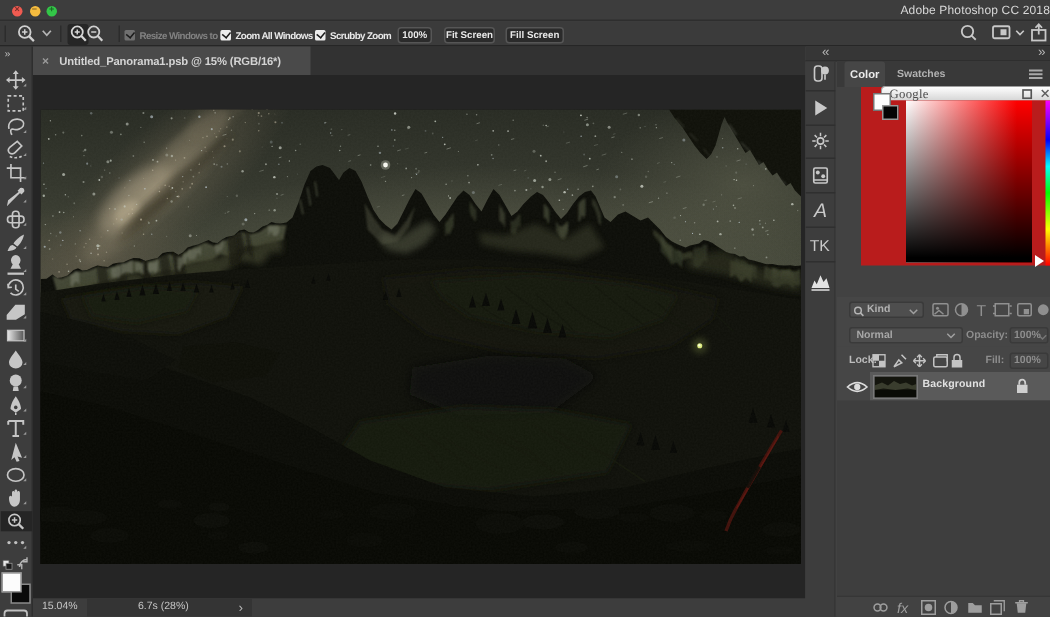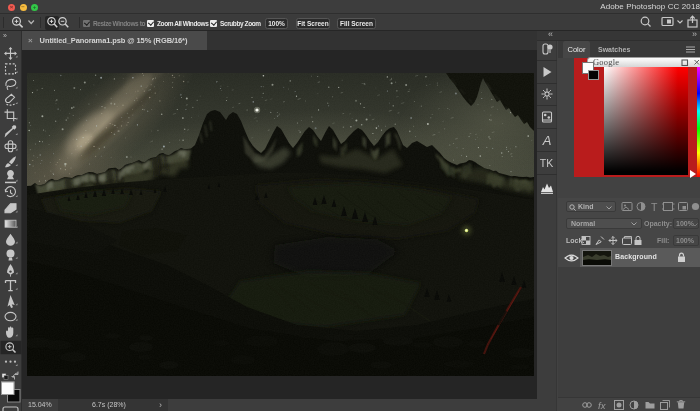--- a/index.html
+++ b/index.html
@@ -862,21 +862,21 @@
  <g transform="translate(10 147)">
             <path d="M-6,4 L-4,-1 L-2.5,1.5 L0,-4.5 L2,0 L4,-2.5 L6,4 Z" fill="#e2e2e2" stroke="none"></path>
             <path d="M-6,5.3 h12" stroke="#e2e2e2"></path>
           </g>
 </g>
 </svg>
 </div>
 
 <div class="abs" style="left:21px;top:10px;width:142px;height:136px;background:#424242">
  <div class="abs" style="left:0;top:0;width:142px;height:17px;background:#393939">
-  <div class="abs" style="left:5px;top:0;width:27px;height:17px;background:#464646;border-radius:2px 2px 0 0;color:#ebebeb;font-size:7.5px;font-weight:normal;text-align:center;line-height:17px">Color</div>
+  <div class="abs" style="left:5px;top:0;width:27px;height:17px;background:#464646;border-radius:2px 2px 0 0;color:#ebebeb;font-size:7.5px;font-weight:bold;text-align:center;line-height:17px">Color</div>
   <div class="abs" style="left:37px;top:0;color:#b2b2b2;font-size:7px;font-weight:bold;line-height:17px;padding-left:3px">Swatches</div>
   <svg width="10" height="8" style="position:absolute;right:4px;top:5px">
           <path d="M0,1 h9 M0,3.5 h9 M0,6 h9" stroke="#a9a9a9" stroke-width="1.2"></path>
         </svg>
  </div>
  <div class="abs" style="left:16px;top:17px;width:142px;height:119px;background:#b91c1c">
 
   <div class="abs" style="left:30px;top:9px;width:84px;height:108px;background:linear-gradient(to bottom, rgba(0,0,0,0) 0%, #000 97%), linear-gradient(to right, #fff 0%, #f00 88%)"></div>
 
   <div class="abs" style="left:123px;top:9px;width:11px;height:110px;background:linear-gradient(to bottom,#f0f 0%,#80f 12%,#00f 24%,#0ff 40%,#0f0 56%,#ff0 78%,#f80 88%,#f00 100%)"></div>

